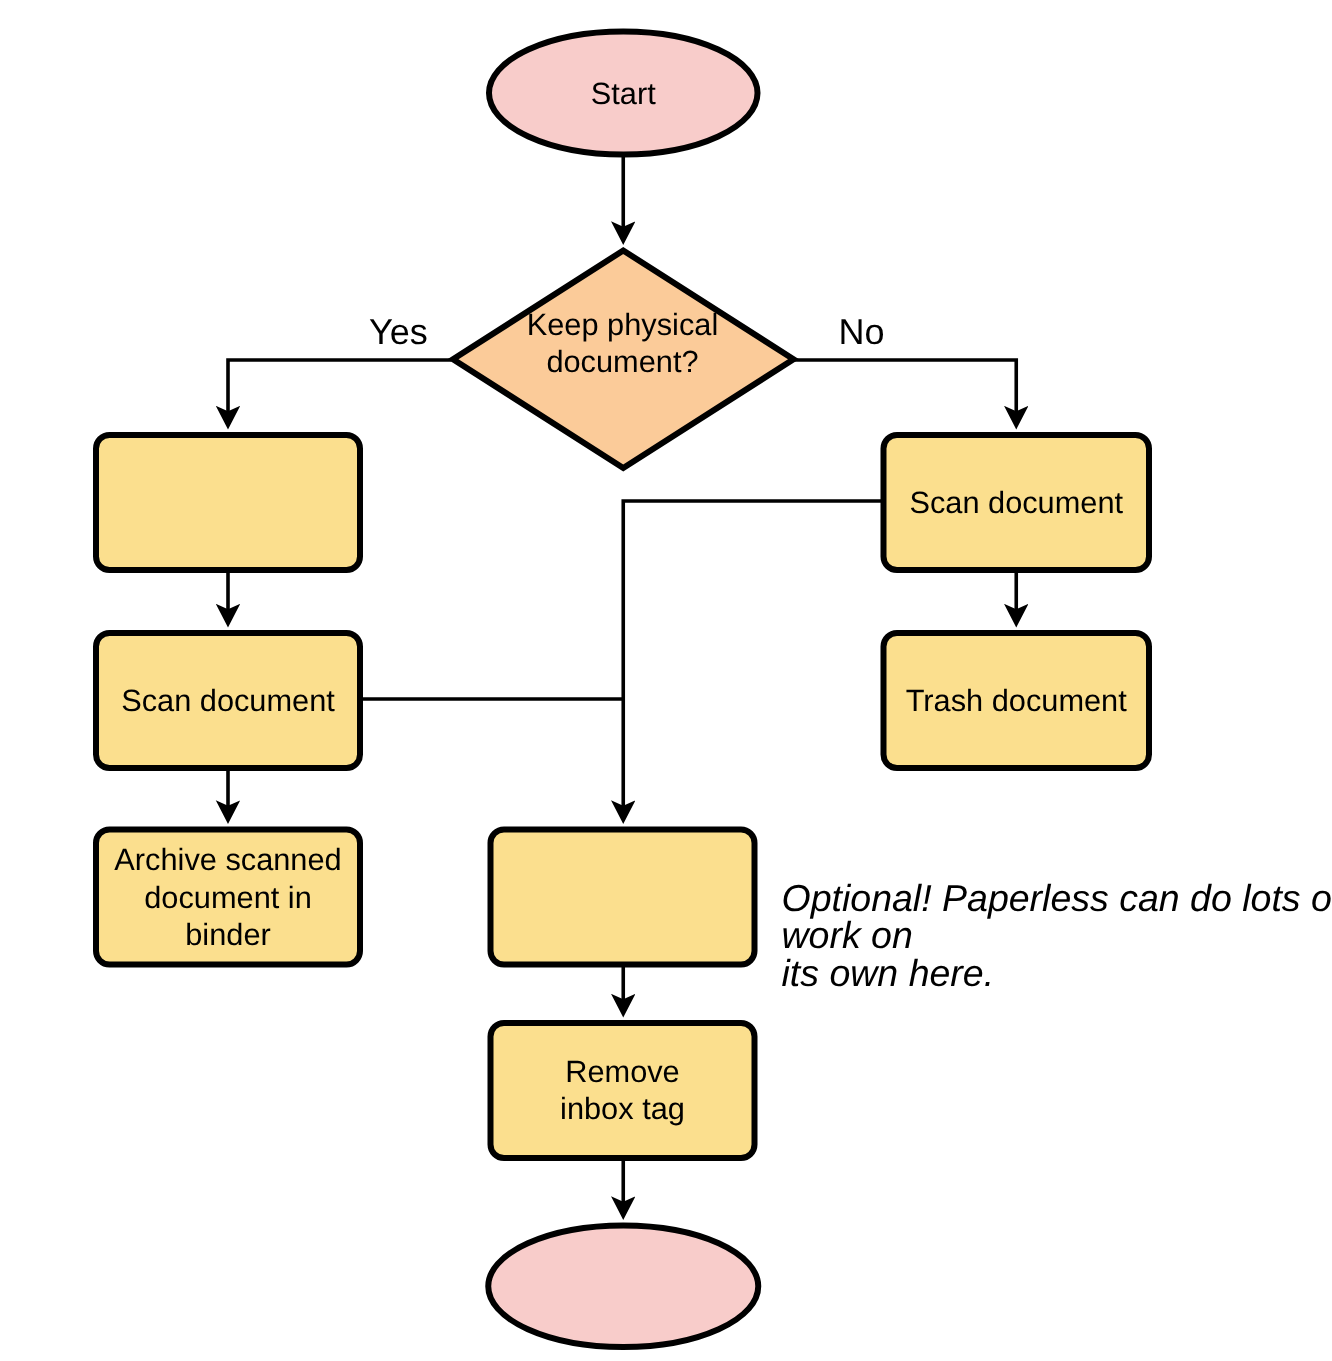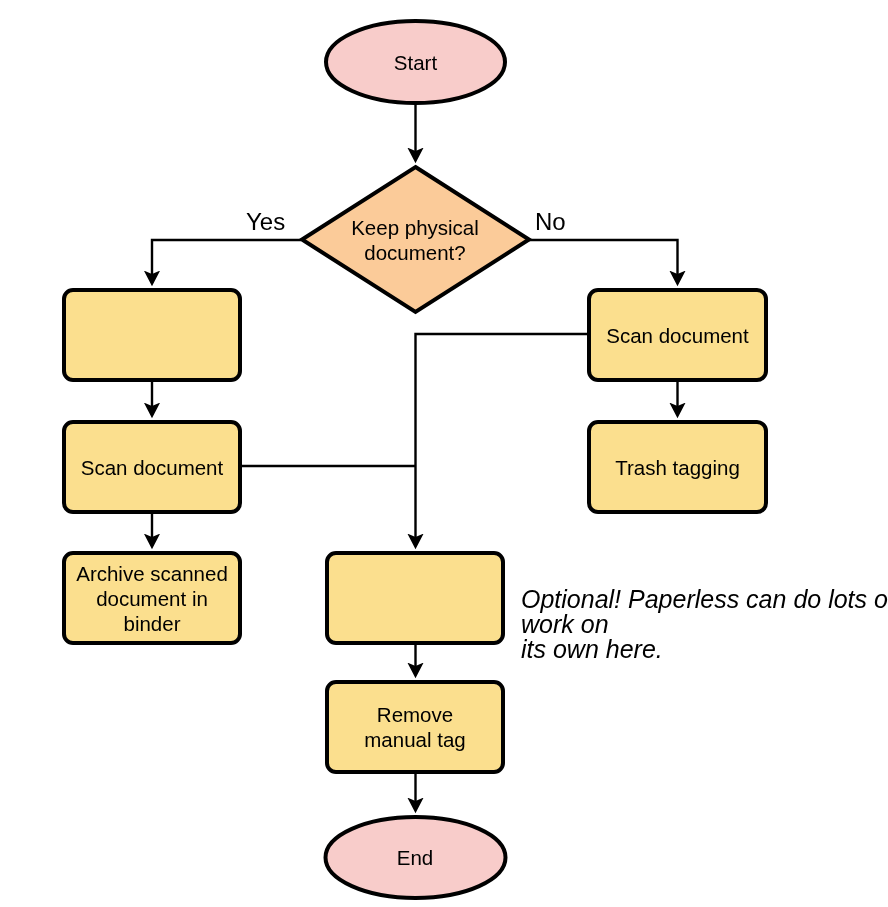--- a/index.html
+++ b/index.html
@@ -107,40 +107,39 @@
     <rect x="552" y="422" width="177" height="90" rx="9" ry="9" fill="#fbdf8e" stroke="#000000" stroke-width="4"></rect>
 
     <rect x="290" y="553" width="176" height="90" rx="9" ry="9" fill="#fbdf8e" stroke="#000000" stroke-width="4"></rect>
     <rect x="290" y="682" width="176" height="90" rx="9" ry="9" fill="#fbdf8e" stroke="#000000" stroke-width="4"></rect>
 
     <ellipse cx="378.5" cy="857.5" rx="90" ry="40.5" fill="#f8ccca" stroke="#000000" stroke-width="4"></ellipse>
   </svg>
 
   <div class="node-label" style="left:289px; top:21px; width:179px; height:82px;">Start</div>
 
-  <div class="node-label" style="left:264px; top:167px; width:228px; height:145px;">Keep physical
+  <div class="node-label" style="left:264px; top:156px; width:228px; height:145px;">Keep physical
 document?</div>
 
 
   <div class="node-label" style="left:27px; top:422px; width:176px; height:90px;">Scan document</div>
 
   <div class="node-label" style="left:27px; top:553px; width:176px; height:90px;">Archive scanned
 document in
 binder</div>
 
   <div class="node-label" style="left:552px; top:290px; width:177px; height:90px;">Scan document</div>
 
-  <div class="node-label" style="left:552px; top:422px; width:177px; height:90px;">Trash tagging</div>
+  <div class="node-label" style="left:552px; top:422px; width:177px; height:90px;">Trash document</div>
 
 
   <div class="node-label" style="left:290px; top:682px; width:176px; height:90px;">Remove
-manual tag</div>
+inbox tag</div>
 
-  <div class="node-label" style="left:288px; top:817px; width:180px; height:81px;">End</div>
 
   <div class="edge-label" style="left:209px; top:211px;">Yes</div>
 
-  <div class="edge-label" style="left:498px; top:211px;">No</div>
+  <div class="edge-label" style="left:522px; top:211px;">No</div>
 
   <div class="note-text" style="left:484px; top:587px; width:400px; white-space:pre-line;">Optional! Paperless can do lots of work on
 its own here.</div>
 
 </div>
 
 </body></html>

